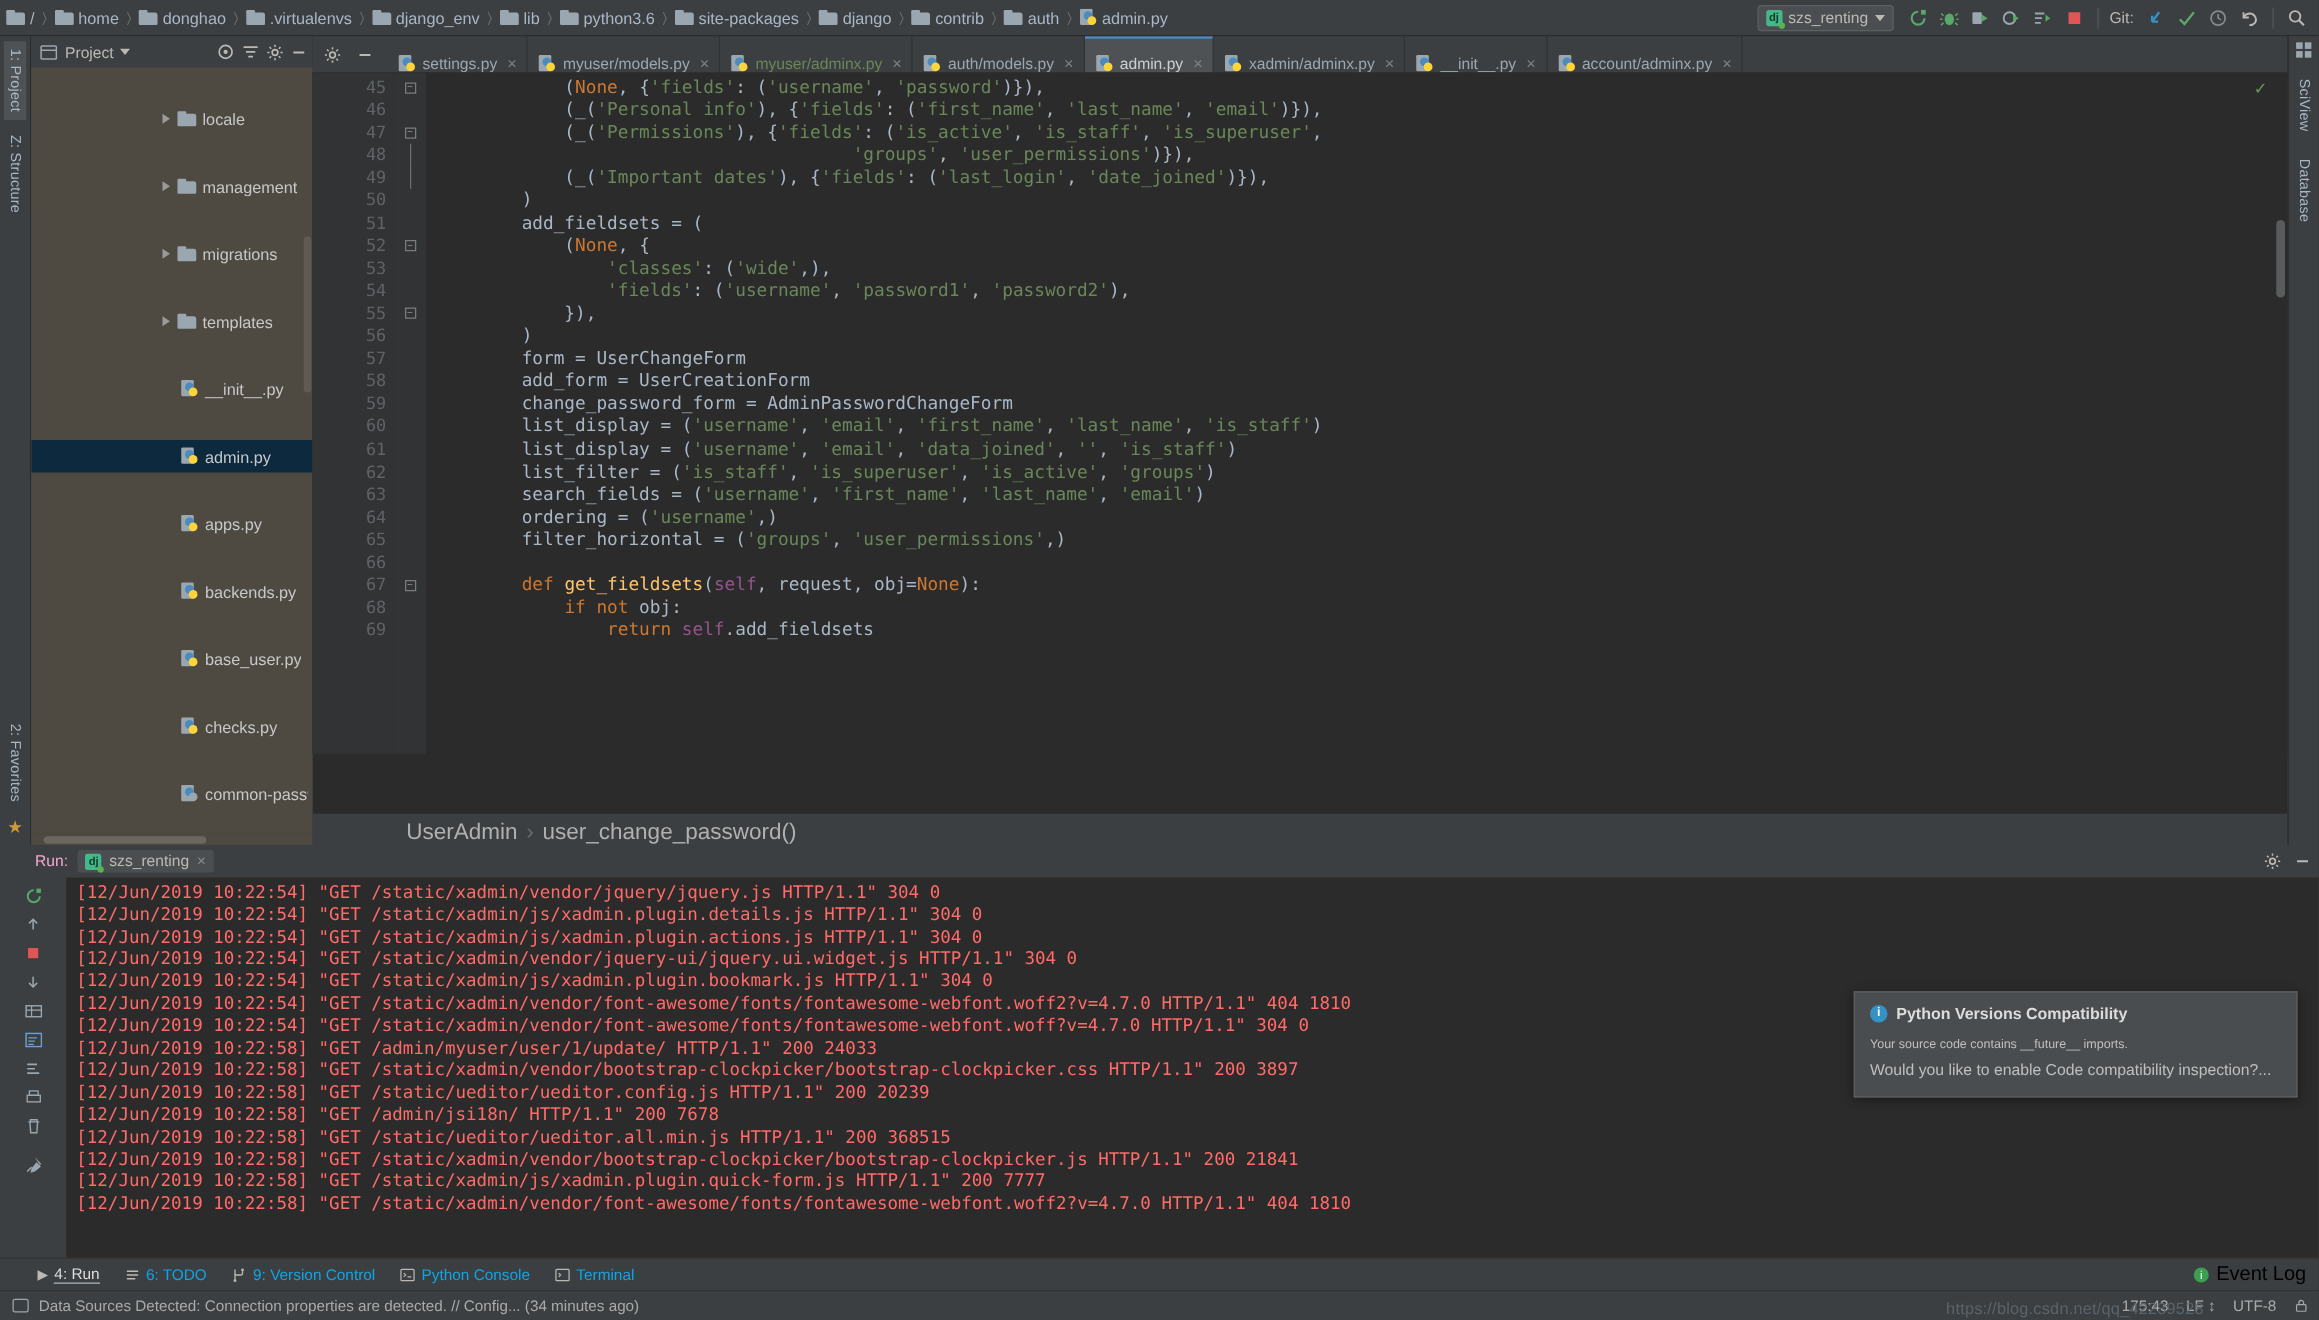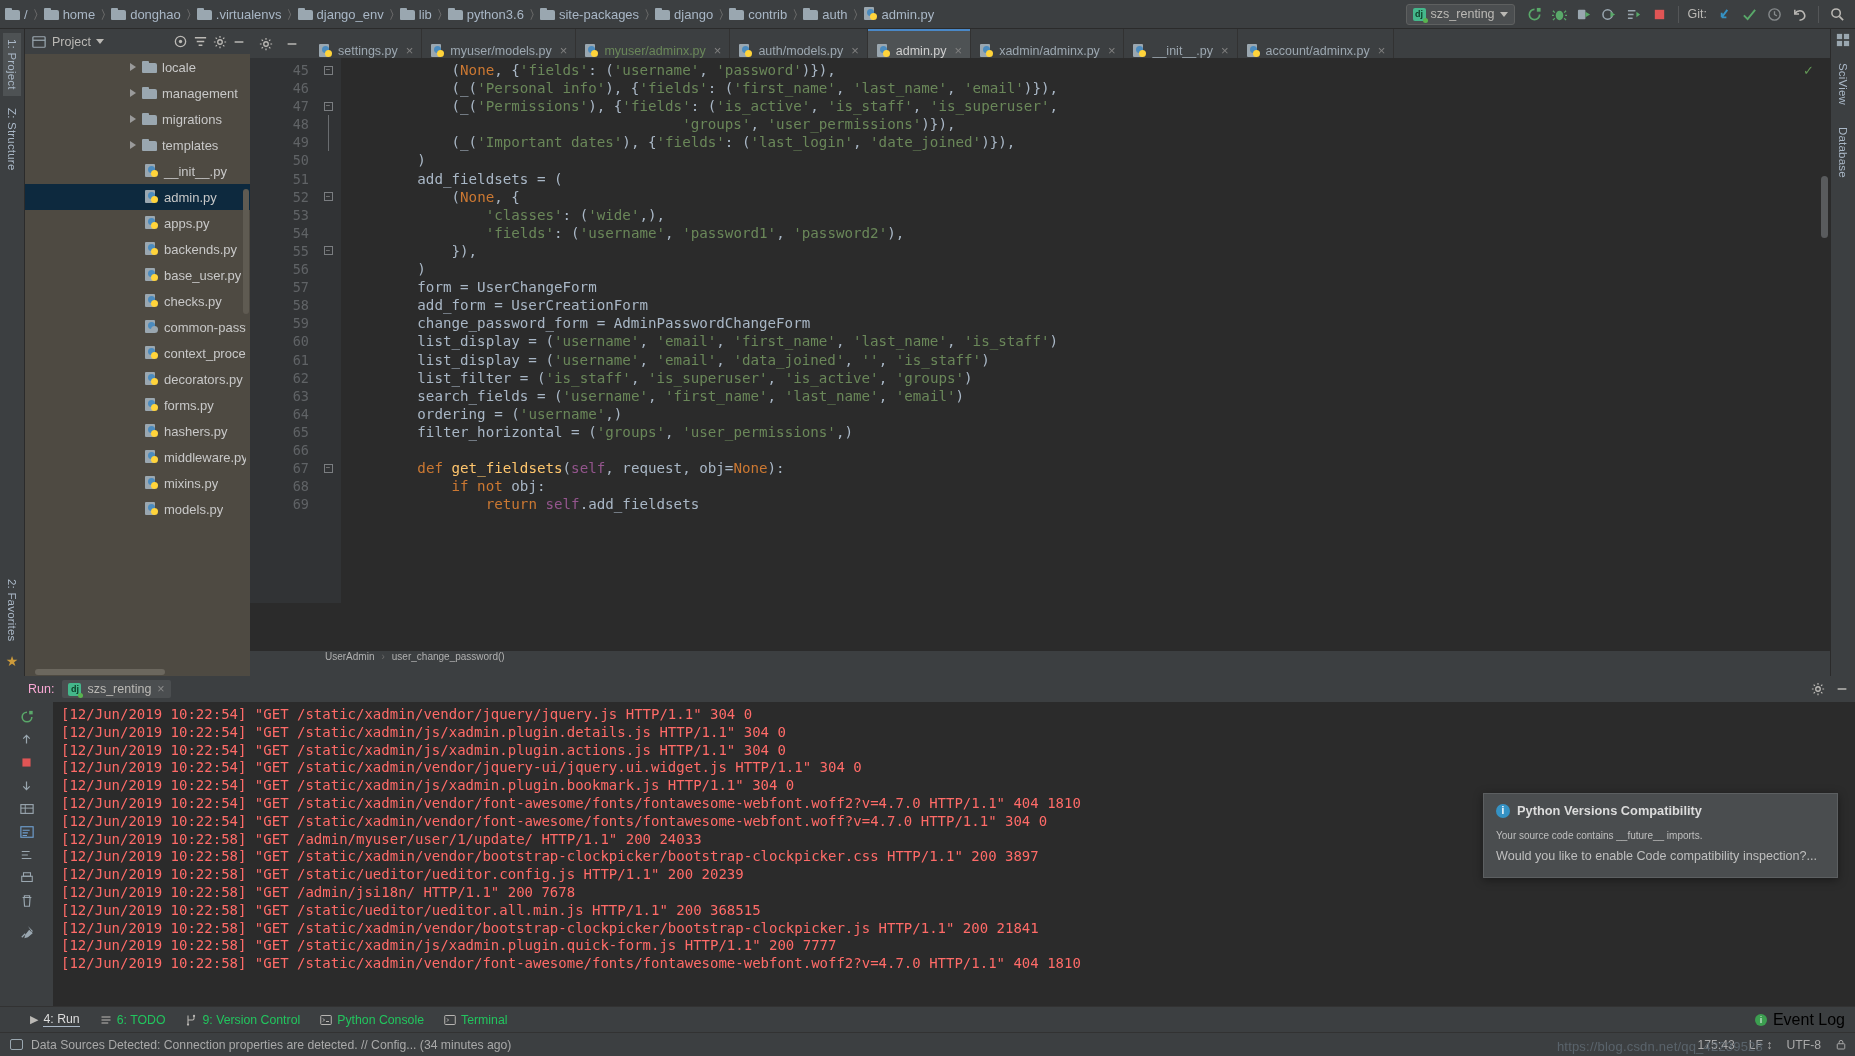--- a/index.html
+++ b/index.html
@@ -78,20 +78,21 @@
     background: #3c3f41; gap: 6px;
   }
   .proj-title { font-size: 12.5px; color: #bbb9b5; display:flex; align-items:center; gap:5px; }
   .proj-head-icons { margin-left: auto; display: flex; align-items: center; gap: 5px; }
   .pbox { width: 14px; height: 14px; position: relative; }
 
   .tree { flex: 1; background: #4e4a42; overflow: hidden; position: relative; font-size: 13px; }
   .trow {
     height: 26px; display: flex; align-items: center; color: #c8c8c8; white-space: nowrap;
     padding-right: 4px;
+    margin-top: 28px;
   }
   .trow.sel { background: #0d293e; }
   .trow .arrow {
     width: 0; height: 0; border-left: 6px solid #9a9a9a; border-top: 4.5px solid transparent;
     border-bottom: 4.5px solid transparent; margin-right: 6px; flex: 0 0 6px;
   }
   .trow .tlbl { padding-left: 5px; overflow: hidden; text-overflow: clip; }
   .tree-scrollbar {
     position: absolute; right: 0; top: 0; width: 8px; height: 330px; background: transparent;
   }
@@ -136,22 +137,22 @@
   .k { color: #cc7832; }      
   .s { color: #6a8759; }      
   .f { color: #ffc66d; }      
   .p { color: #a9b7c6; }
   .self { color: #94558d; }
   .ed-scroll { position: absolute; right: 0; top: 0; bottom: 0; width: 12px; }
   .ed-scroll i { position: absolute; right: 2px; top: 118px; width: 7px; height: 62px; background: #595b5d; border-radius: 4px; display: block; }
   .ed-check { position: absolute; right: 16px; top: 5px; color: #629755; font-size: 13px; }
 
   .ed-crumb {
-    height: 25px; min-height: 25px; background: #3c3f41; display: flex; align-items: flex-start;
-    padding-left: 75px; gap: 7px; font-size: 10px; color: #b0b0b0; margin-top: 48px;
+    height: 25px; min-height: 25px; background: #3c3f41; display: flex; align-items: flex-end;
+    padding-left: 75px; gap: 7px; font-size: 18px; color: #b0b0b0; margin-top: 48px;
   }
   .ed-crumb .sep { color: #6b6b6b; }
 
   
   .runpanel { height: 330px; min-height: 330px; background: #3c3f41; display: flex; flex-direction: column; }
   .run-head {
     height: 26px; min-height: 26px; display: flex; align-items: center; gap: 8px;
     padding: 0 6px 0 28px; background: #3c3f41;
   }
   .run-head .rlabel { font-size: 12.5px; color: #f9a8d4; }
@@ -182,21 +183,21 @@
   .info-ico { width: 14px; height: 14px; border-radius: 50%; background: #3592c4; color: #fff;
               font-size: 10px; font-weight: bold; display: flex; align-items: center; justify-content: center; flex:0 0 14px; }
   .balloon .bl { font-size: 10px; color: #bfbfbf; line-height: 20px; }
   .balloon .bl2 { font-size: 12.6px; color: #bfbfbf; line-height: 20px; white-space: nowrap; overflow: hidden; }
 
   
   .toolbar-bottom {
     height: 26px; min-height: 26px; background: #3c3f41; display: flex; align-items: center;
     gap: 20px; padding: 0 10px 0 30px; border-top: 1px solid #323232;
   }
-  .btab { display: flex; align-items: center; gap: 5px; font-size: 12.3px; color: #22c55e; }
+  .btab { display: flex; align-items: center; gap: 5px; font-size: 12.3px; color: #0ea5e9; }
   .btab.sel { color: #ddd; }
   .btab.sel .ul { border-bottom: 1px solid #a9b7c6; }
   .bt-right { margin-left: auto; display: flex; align-items: center; gap: 6px; }
   .evt-dot { width: 12px; height: 12px; border-radius: 50%; background: #3c9e50; color:#fff; font-size:9px;
              display:flex; align-items:center; justify-content:center; }
 
   
   .statusbar {
     height: 24px; min-height: 24px; background: #3c3f41; display: flex; align-items: center;
     padding: 0 8px 0 10px; gap: 8px; font-size: 12.2px; color: #a9a9a9;

